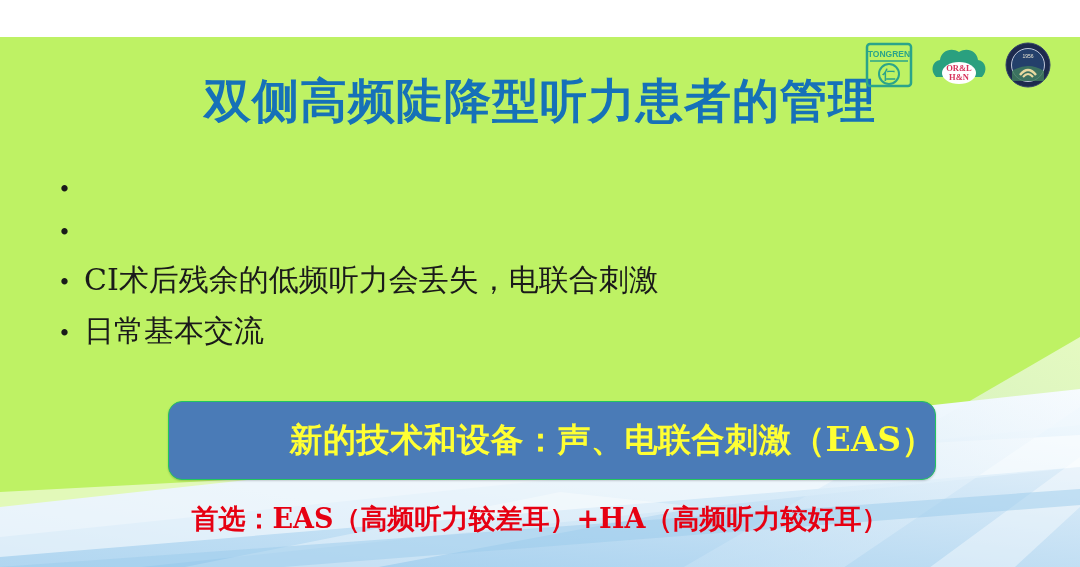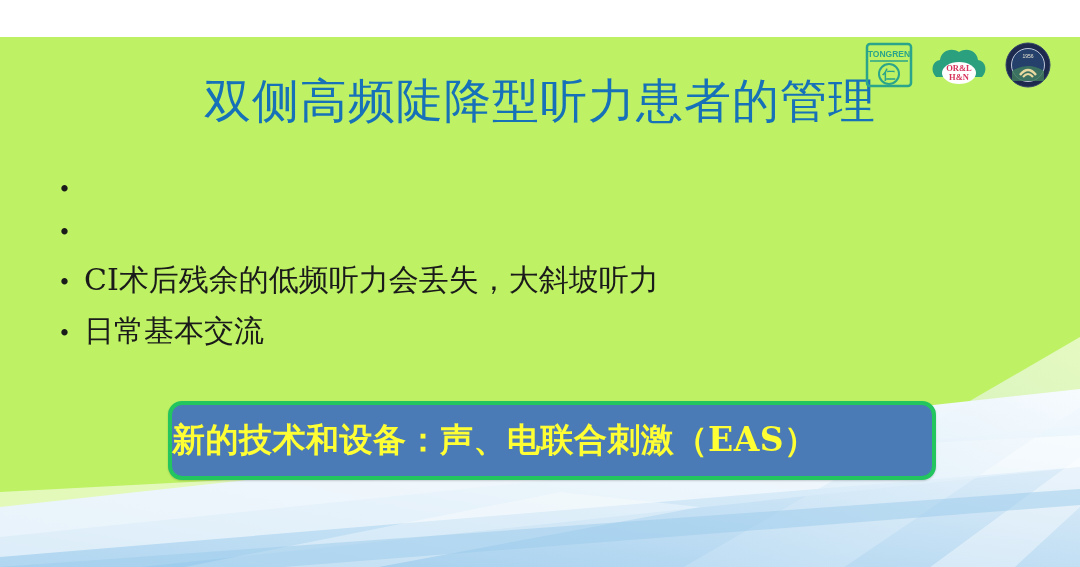--- a/index.html
+++ b/index.html
@@ -44,21 +44,21 @@
 
   
   .title {
     position: absolute;
     left: 0;
     top: 33px;
     width: 1080px;
     text-align: center;
     font-family: "DejaVu Serif", "Liberation Serif", serif;
     font-size: 47px;
-    font-weight: 400;
+    font-weight: 700;
     letter-spacing: 1px;
     color: #1671b8;
     z-index: 4;
     white-space: nowrap;
   }
 
   
   .bullets {
     position: absolute;
     left: 58px;
@@ -88,26 +88,26 @@
   .bullet-text { display: inline-block; }
 
   
   .callout {
     position: absolute;
     left: 168px;
     top: 364px;
     width: 768px;
     height: 79px;
     box-sizing: border-box;
-    border: 4px solid #22c55e;
+    border: 1px solid #22c55e;
     border-radius: 14px;
     background: #4a7bb7;
     display: flex;
     align-items: center;
-    justify-content: flex-start;
+    justify-content: flex-end;
     z-index: 4;
     box-shadow: 0 1px 2px rgba(0,0,0,0.18);
   }
   .callout-text {
     font-family: "DejaVu Serif", "Liberation Serif", serif;
     font-size: 33px;
     font-weight: 700;
     color: #ffff33;
     white-space: nowrap;
     letter-spacing: 0.5px;
@@ -196,26 +196,27 @@
 
   <ul class="bullets">
     <li class="bullet-item">
       <span class="bullet-marker">•</span>
     </li>
     <li class="bullet-item">
       <span class="bullet-marker">•</span>
     </li>
     <li class="bullet-item">
       <span class="bullet-marker">•</span>
-      <span class="bullet-text">CI术后残余的低频听力会丢失，大斜坡听力</span>
+      <span class="bullet-text">CI术后残余的低频听力会丢失，电联合刺激</span>
     </li>
     <li class="bullet-item">
       <span class="bullet-marker">•</span>
       <span class="bullet-text">日常基本交流</span>
     </li>
   </ul>
 
   <div class="callout">
     <span class="callout-text">新的技术和设备：声、电联合刺激（EAS）</span>
   </div>
 
+  <div class="red-line">首选：EAS（高频听力较差耳）+HA（高频听力较好耳）</div>
 
 </div>
 
 </body></html>

